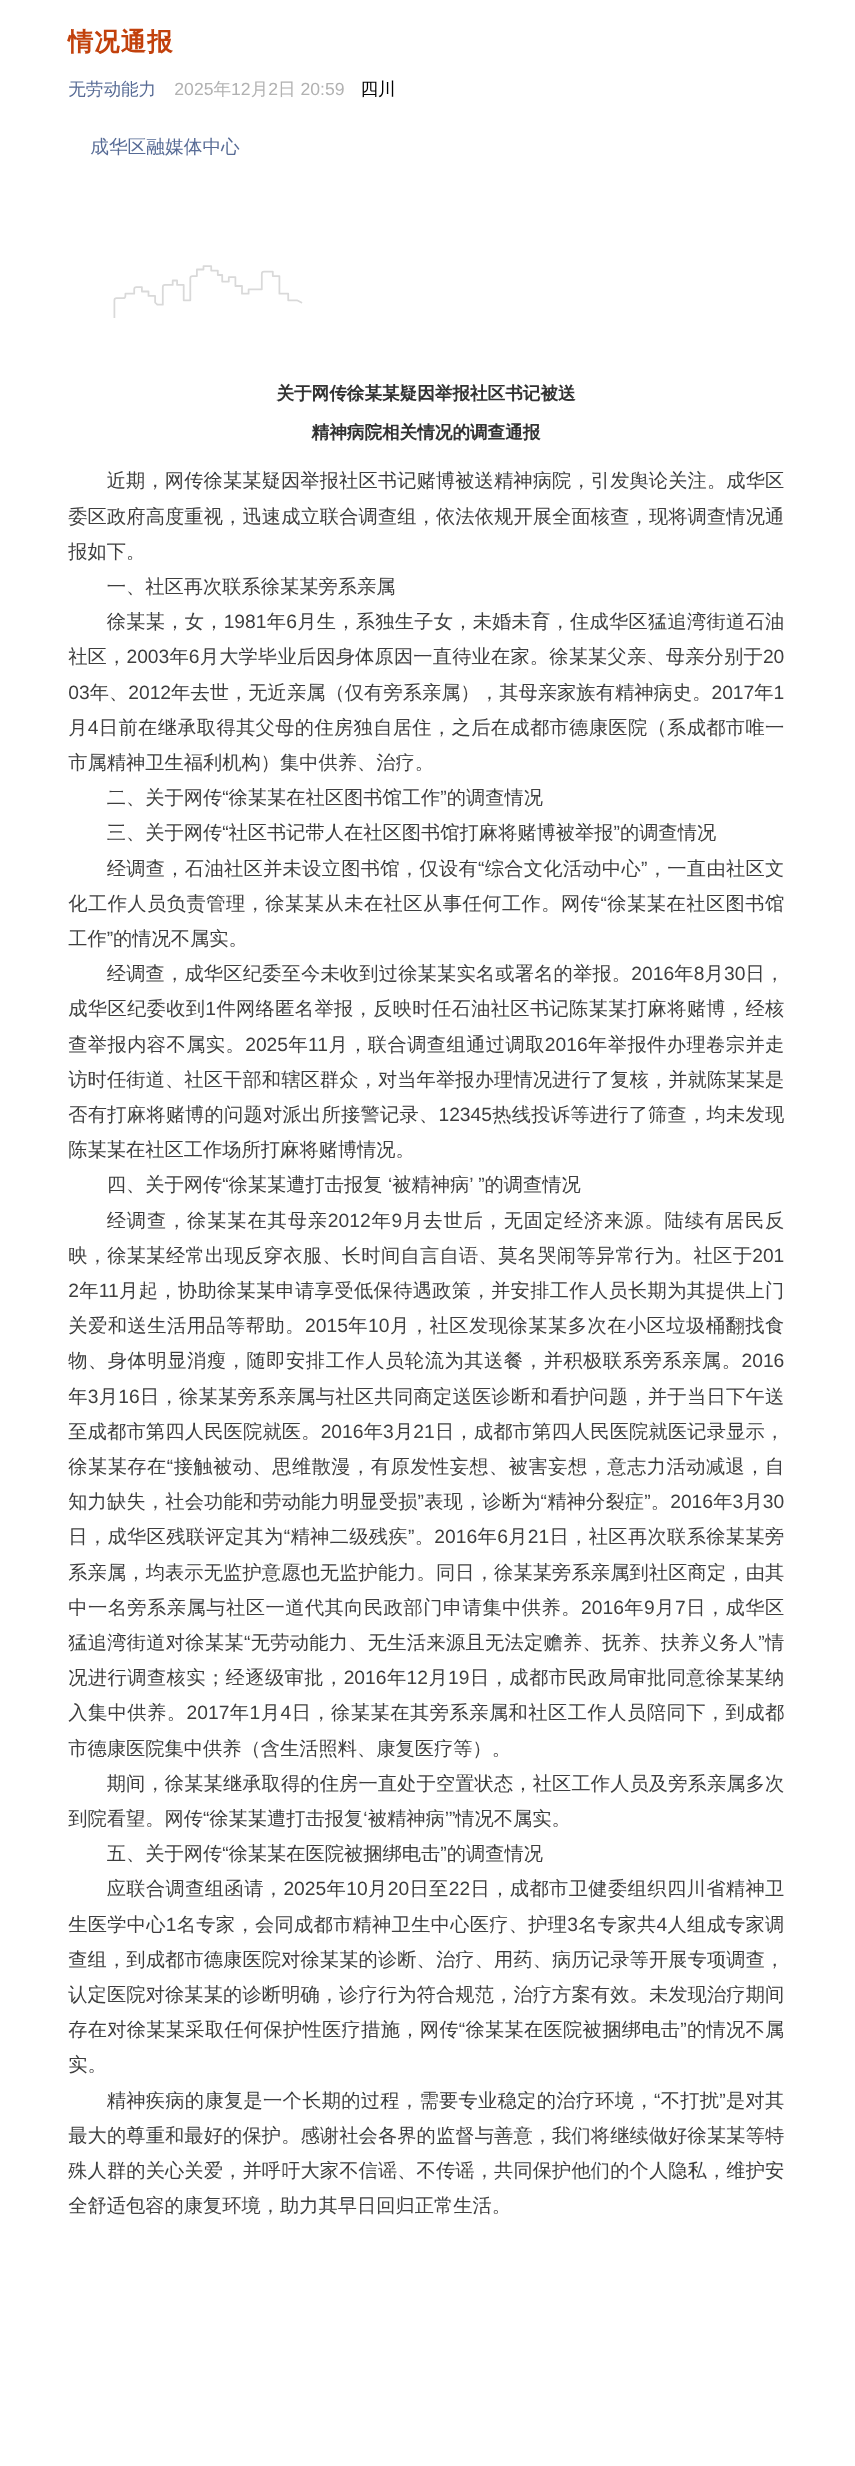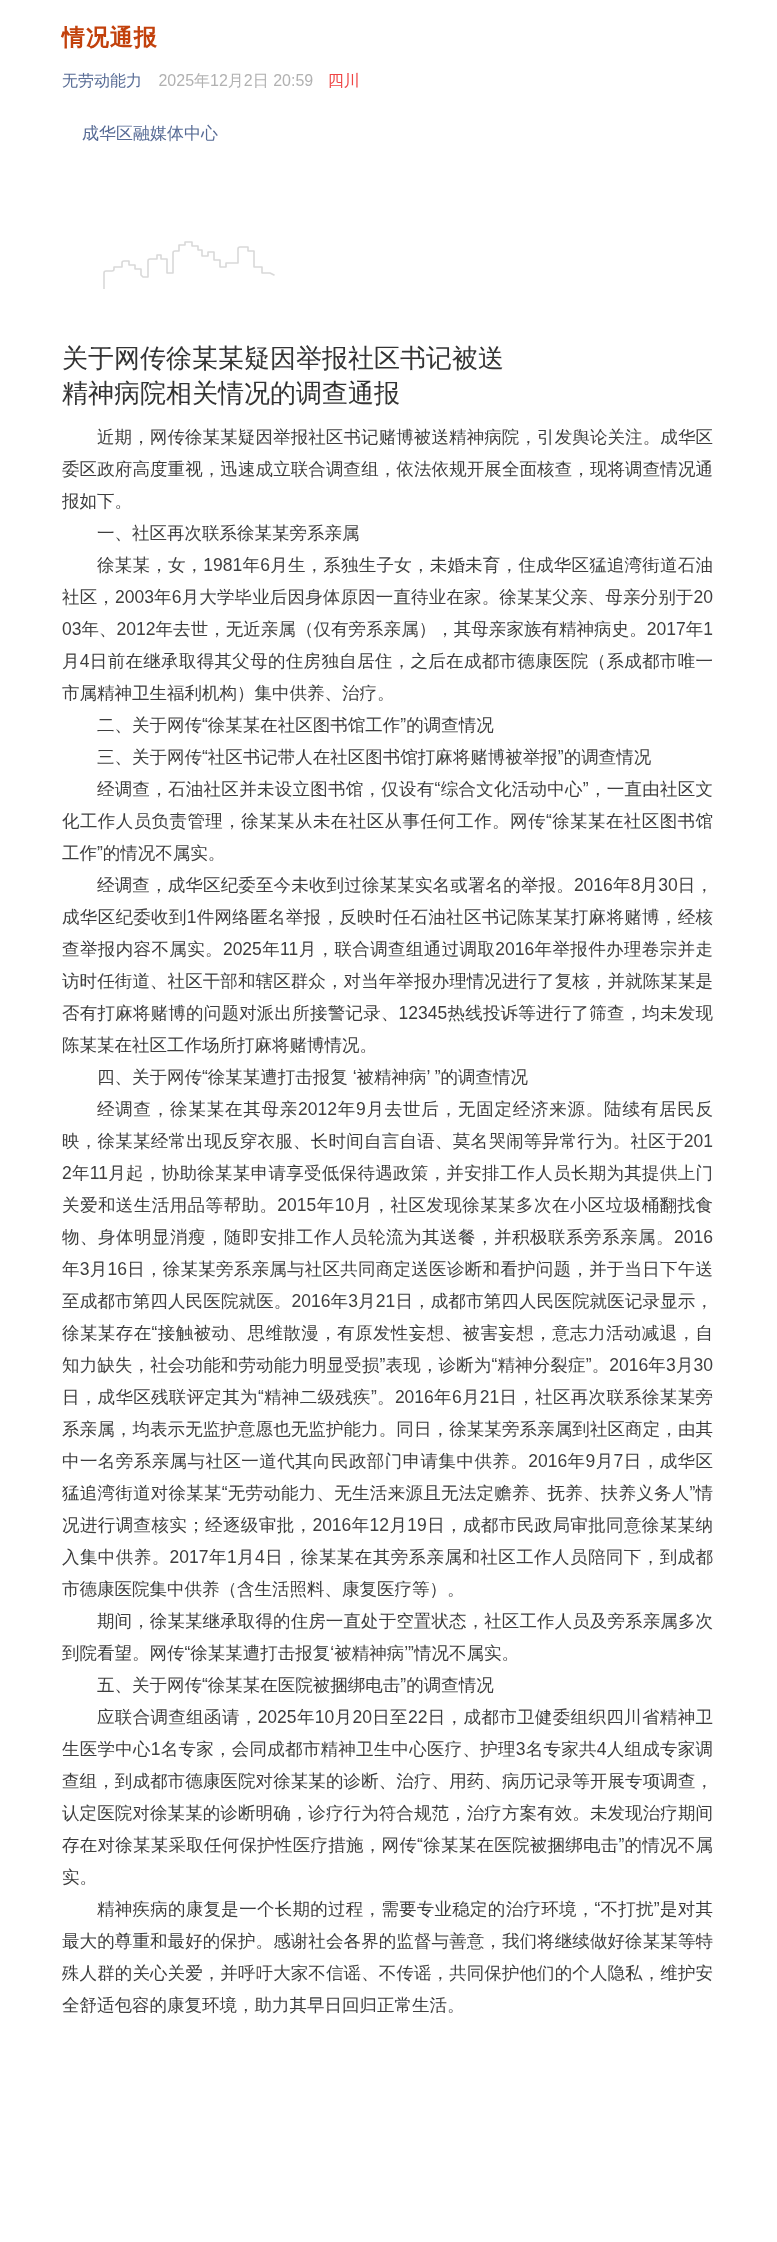--- a/index.html
+++ b/index.html
@@ -11,28 +11,28 @@
   }
   .page { padding:14px 64px 40px 62px; box-sizing:border-box; }
 
   .page-title {
     font-size:23px; font-weight:bold; color:#c2410c;
     margin:8px 0 18px 0; letter-spacing:1px;
   }
   .meta-row { font-size:16px; margin-bottom:30px; white-space:nowrap; }
   .account-name { color:#576b95; margin-right:12px; cursor:pointer; }
   .publish-time { color:#b1b1b1; margin-right:10px; }
-  .region { color:#ef4444; }
+  .region { color:#000000; }
   .channel-link { color:#576b95; font-size:17px; margin-bottom:4px; cursor:pointer;margin-left:20px; }
 
   .image-block { position:relative; height:168px; margin:14px 0 2px 0; }
   .skyline { position:absolute; left:40px; top:78px; }
 
   .article-title {
-    font-weight:normal; font-size:26px; color:#333333;
+    text-align:center; font-weight:bold; font-size:16px; color:#333333;
     line-height:35px; margin:14px 0 0 0;
   }
   .article-body { margin-top:10px; }
   .para {
     font-size:17.5px; line-height:32px; color:#3e3e3e;
     text-align:justify; text-indent:2em; margin:0; word-break:break-all;
   }
 </style>
 </head>
 <body>

